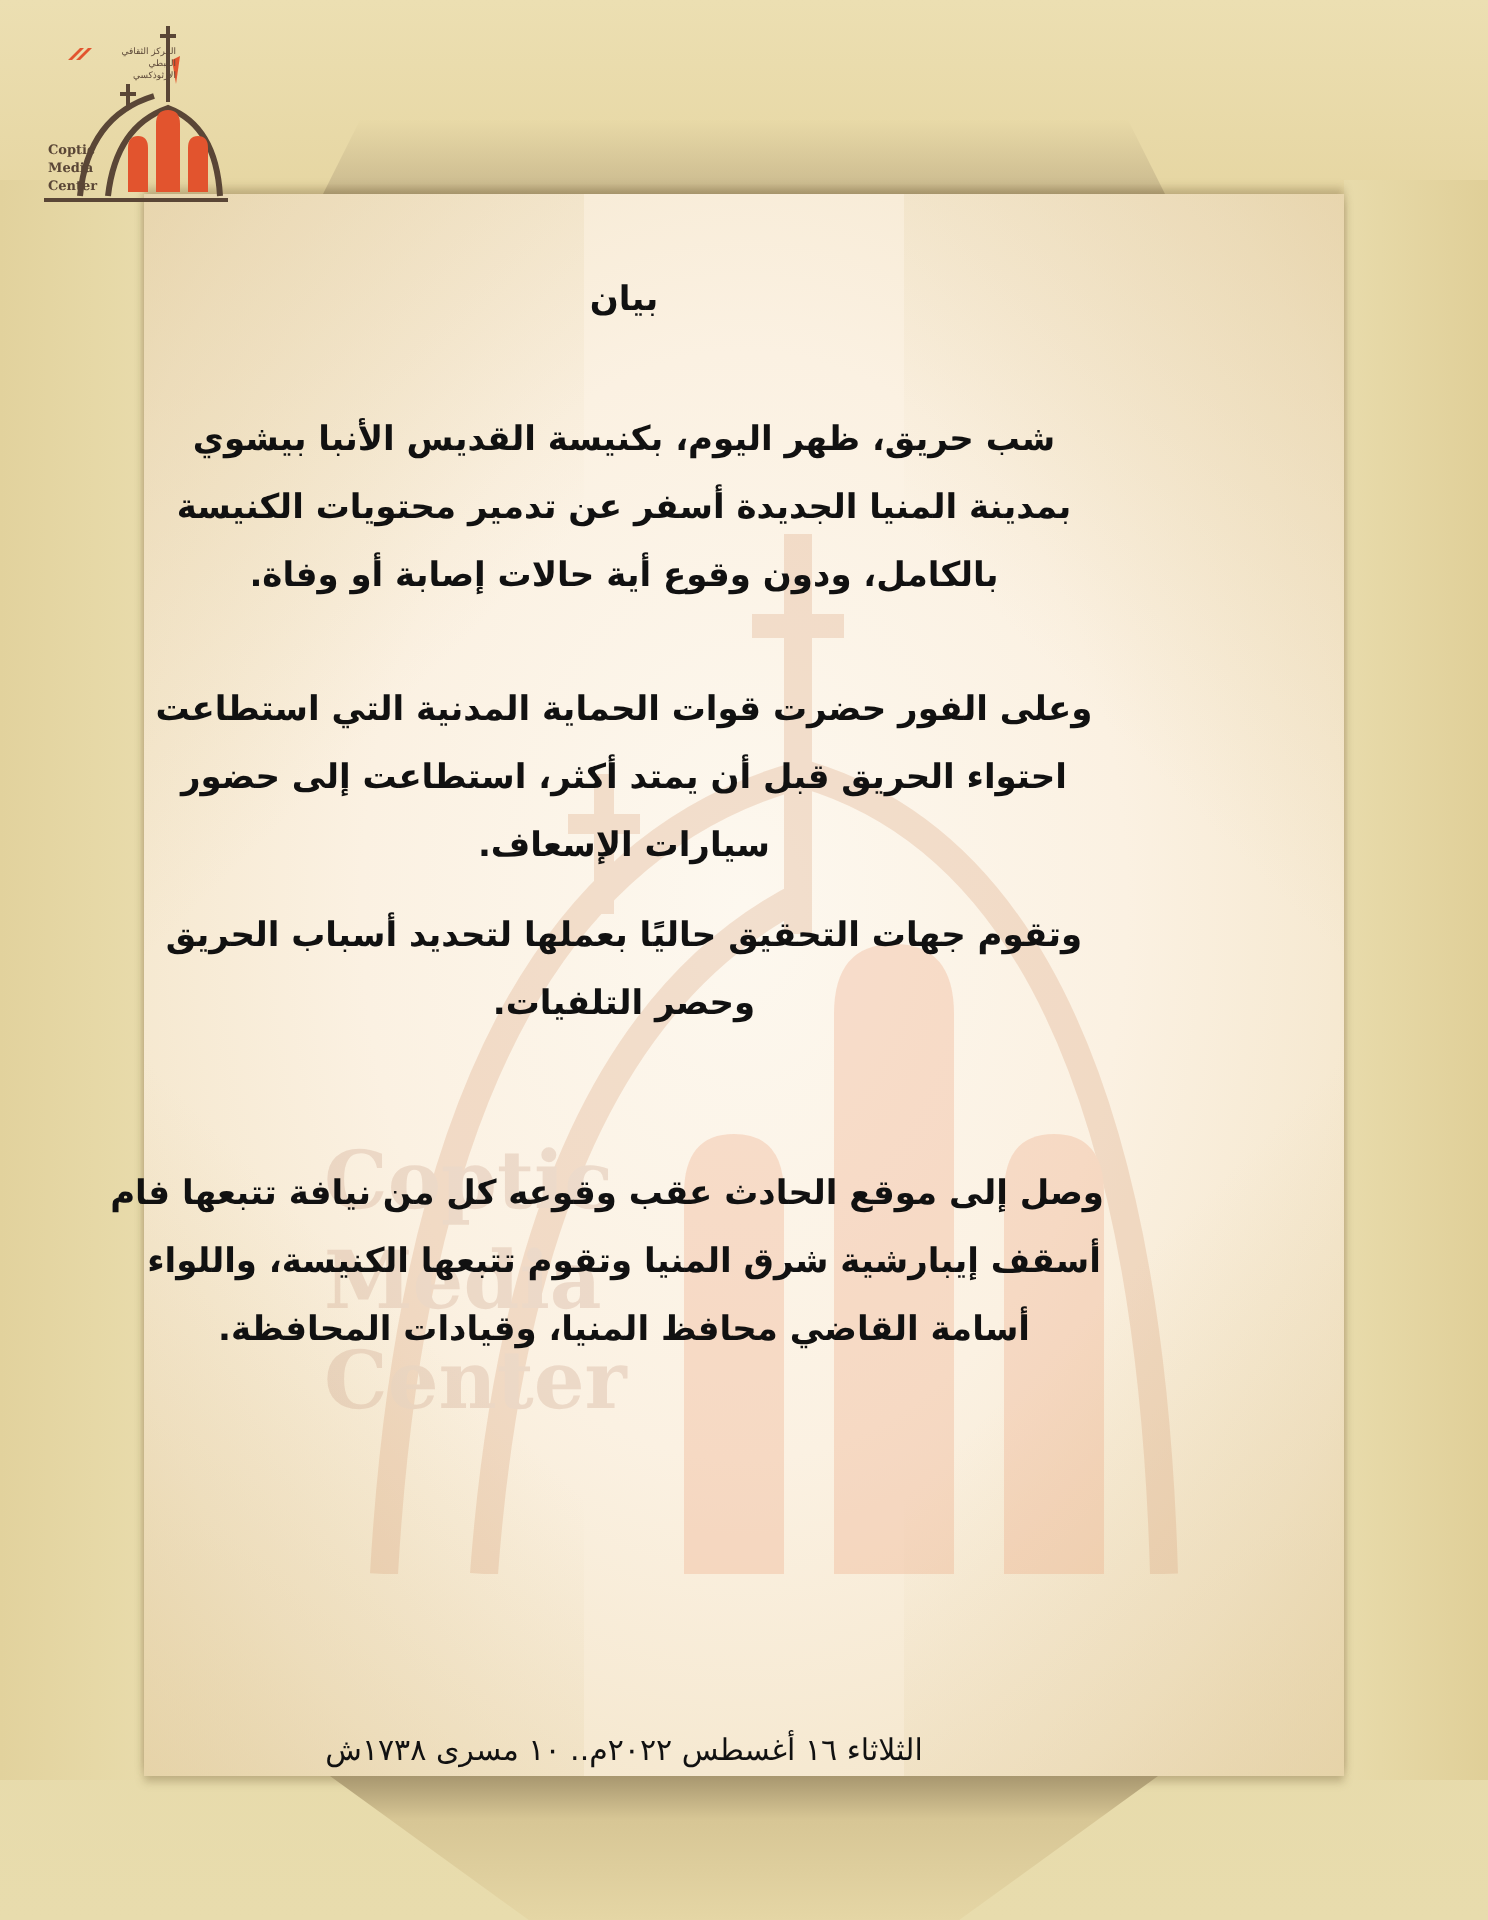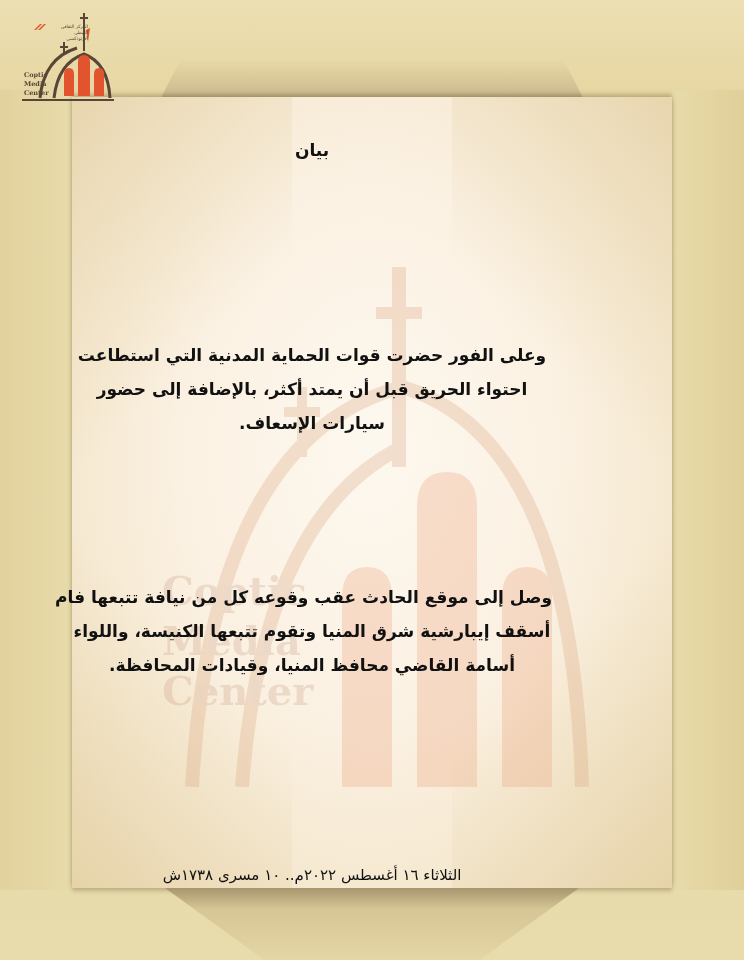--- a/index.html
+++ b/index.html
@@ -164,27 +164,36 @@
     <div>القبطي الأرثوذكسي</div>
   </div>
   <div class="logo-text" style="top:64px">Coptic</div>
   <div class="logo-text" style="top:73px">Media</div>
   <div class="logo-text" style="top:82px">Center</div>
 </div>
 
 <div class="content">
   <div class="title">بيان</div>
 
+  <div class="para p1">
+    <div>شب حريق، ظهر اليوم، بكنيسة القديس الأنبا بيشوي</div>
+    <div>بمدينة المنيا الجديدة أسفر عن تدمير محتويات الكنيسة</div>
+    <div>بالكامل، ودون وقوع أية حالات إصابة أو وفاة.</div>
+  </div>
 
   <div class="para p2">
     <div>وعلى الفور حضرت قوات الحماية المدنية التي استطاعت</div>
-    <div>احتواء الحريق قبل أن يمتد أكثر، بالإضافة إلى حضور</div>
+    <div>احتواء الحريق قبل أن يمتد أكثر، استطاعت إلى حضور</div>
     <div>سيارات الإسعاف.</div>
   </div>
 
+  <div class="para p3">
+    <div>وتقوم جهات التحقيق حاليًا بعملها لتحديد أسباب الحريق</div>
+    <div>وحصر التلفيات.</div>
+  </div>
 
   <div class="para p4">
     <div>وصل إلى موقع الحادث عقب وقوعه كل من نيافة تتبعها فام</div>
     <div>أسقف إيبارشية شرق المنيا وتقوم تتبعها الكنيسة، واللواء</div>
     <div>أسامة القاضي محافظ المنيا، وقيادات المحافظة.</div>
   </div>
 
   <div class="footer-date">الثلاثاء ١٦ أغسطس ٢٠٢٢م.. ١٠ مسرى ١٧٣٨ش</div>
 </div>
 

